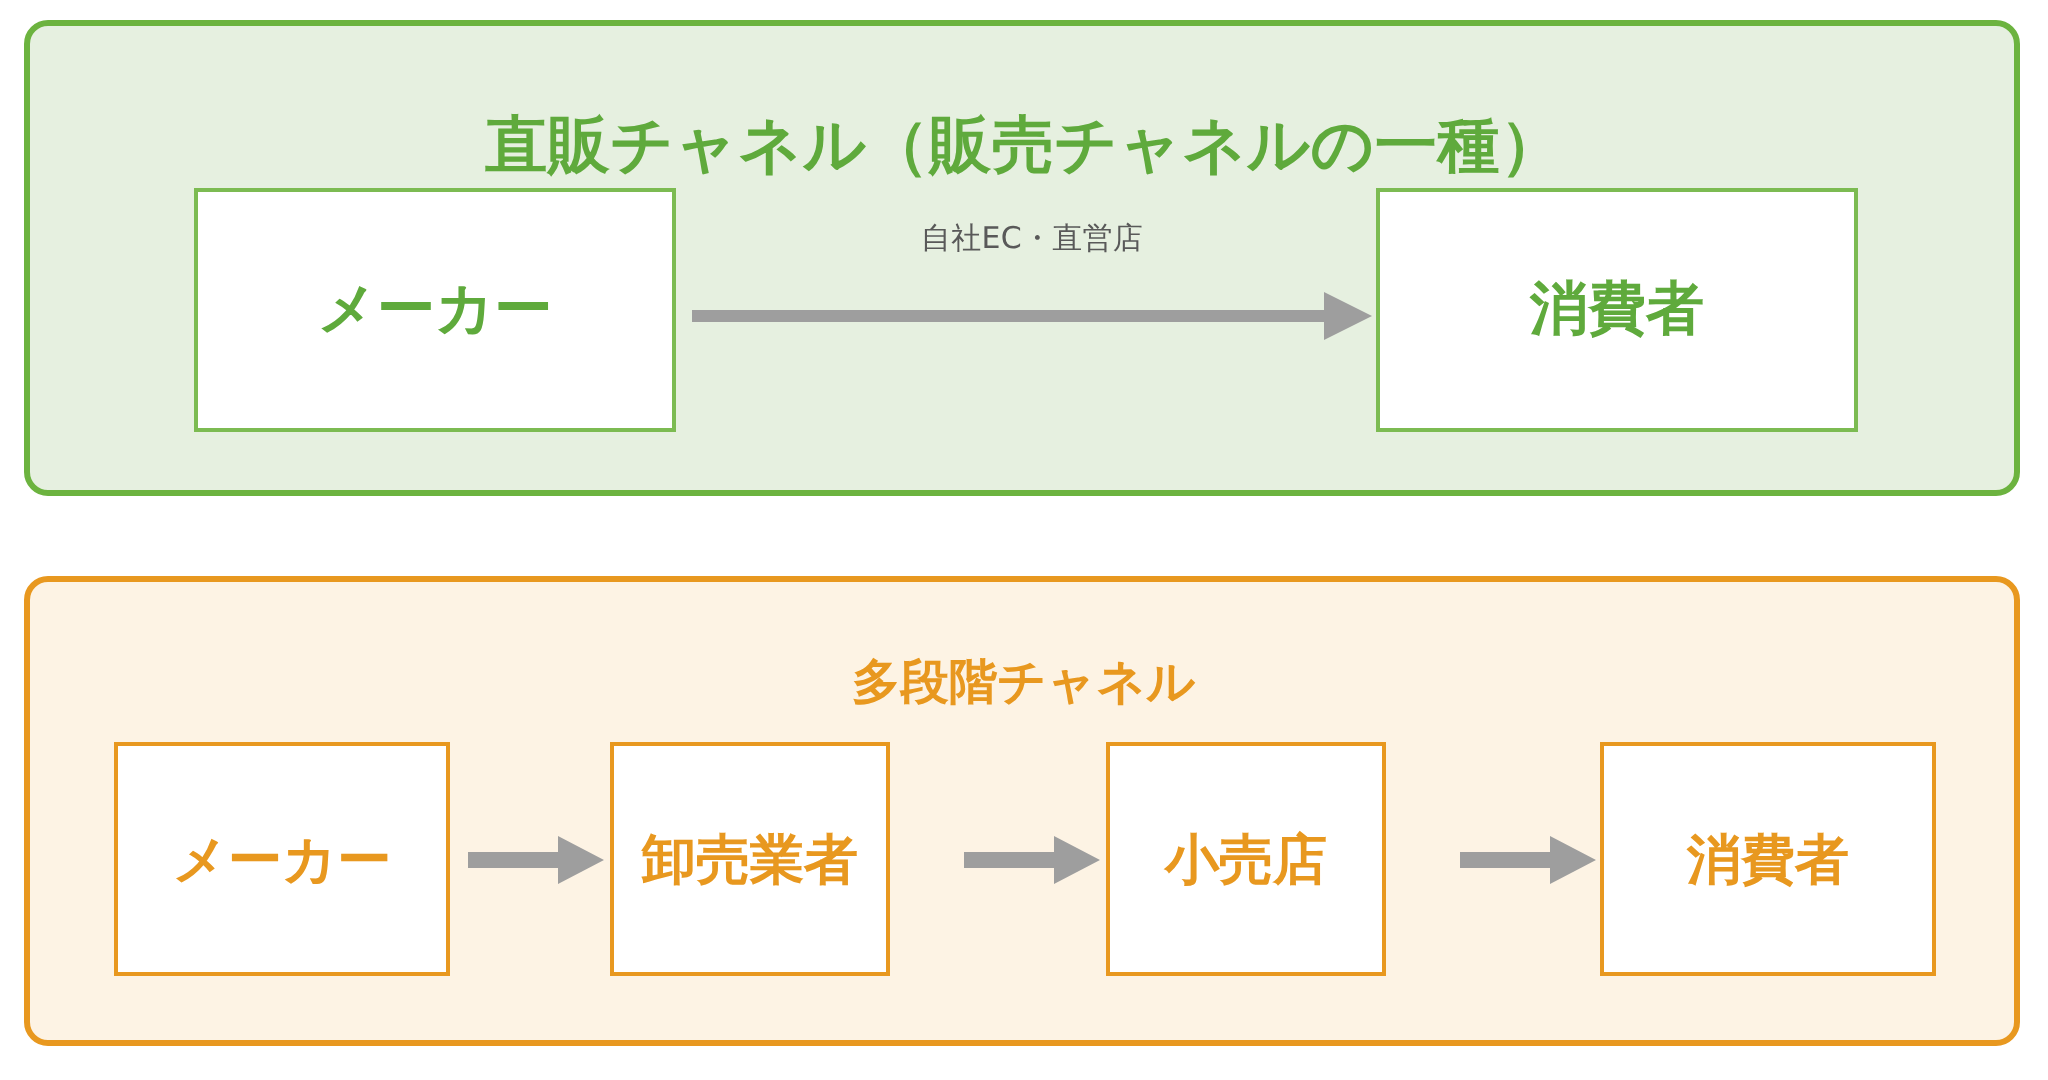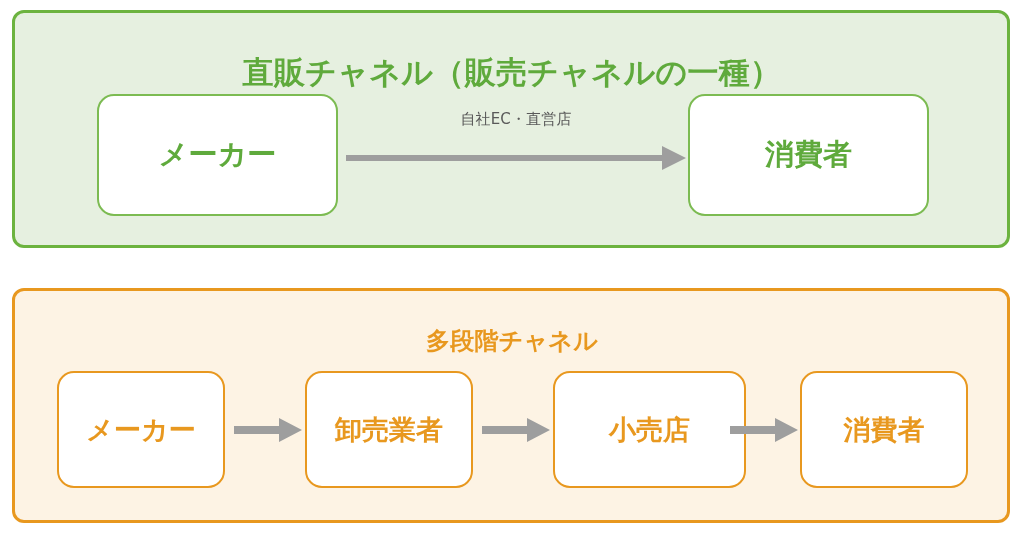--- a/index.html
+++ b/index.html
@@ -70,21 +70,21 @@
     color: #e8981f;
   }
 
   
   .node {
     position: absolute;
     box-sizing: border-box;
     background: #ffffff;
     border-style: solid;
     border-width: 2px;
-    border-radius: 17px;
+    border-radius: 0;
     display: flex;
     align-items: center;
     justify-content: center;
     font-weight: bold;
     white-space: nowrap;
   }
   .node-green {
     border-color: #7cbb52;
     color: #5faa3c;
     font-size: 29px;
@@ -94,22 +94,22 @@
     color: #e8981f;
     font-size: 27px;
   }
 
   
   .node-d1 { left: 97px;  top: 94px;  width: 241px; height: 122px; }
   .node-d2 { left: 688px; top: 94px;  width: 241px; height: 122px; }
 
   
   .node-m1 { left: 57px;  top: 371px; width: 168px; height: 117px; }
-  .node-m2 { left: 305px; top: 371px; width: 168px; height: 117px; }
-  .node-m3 { left: 553px; top: 371px; width: 193px; height: 117px; }
+  .node-m2 { left: 305px; top: 371px; width: 140px; height: 117px; }
+  .node-m3 { left: 553px; top: 371px; width: 140px; height: 117px; }
   .node-m4 { left: 800px; top: 371px; width: 168px; height: 117px; }
 
   
   .arrow {
     position: absolute;
     display: block;
   }
   .arrow-long  { left: 346px; top: 144px; width: 340px; height: 28px; }
   .arrow-s1 { left: 234px; top: 417px; width: 68px; height: 26px; }
   .arrow-s2 { left: 482px; top: 417px; width: 68px; height: 26px; }

